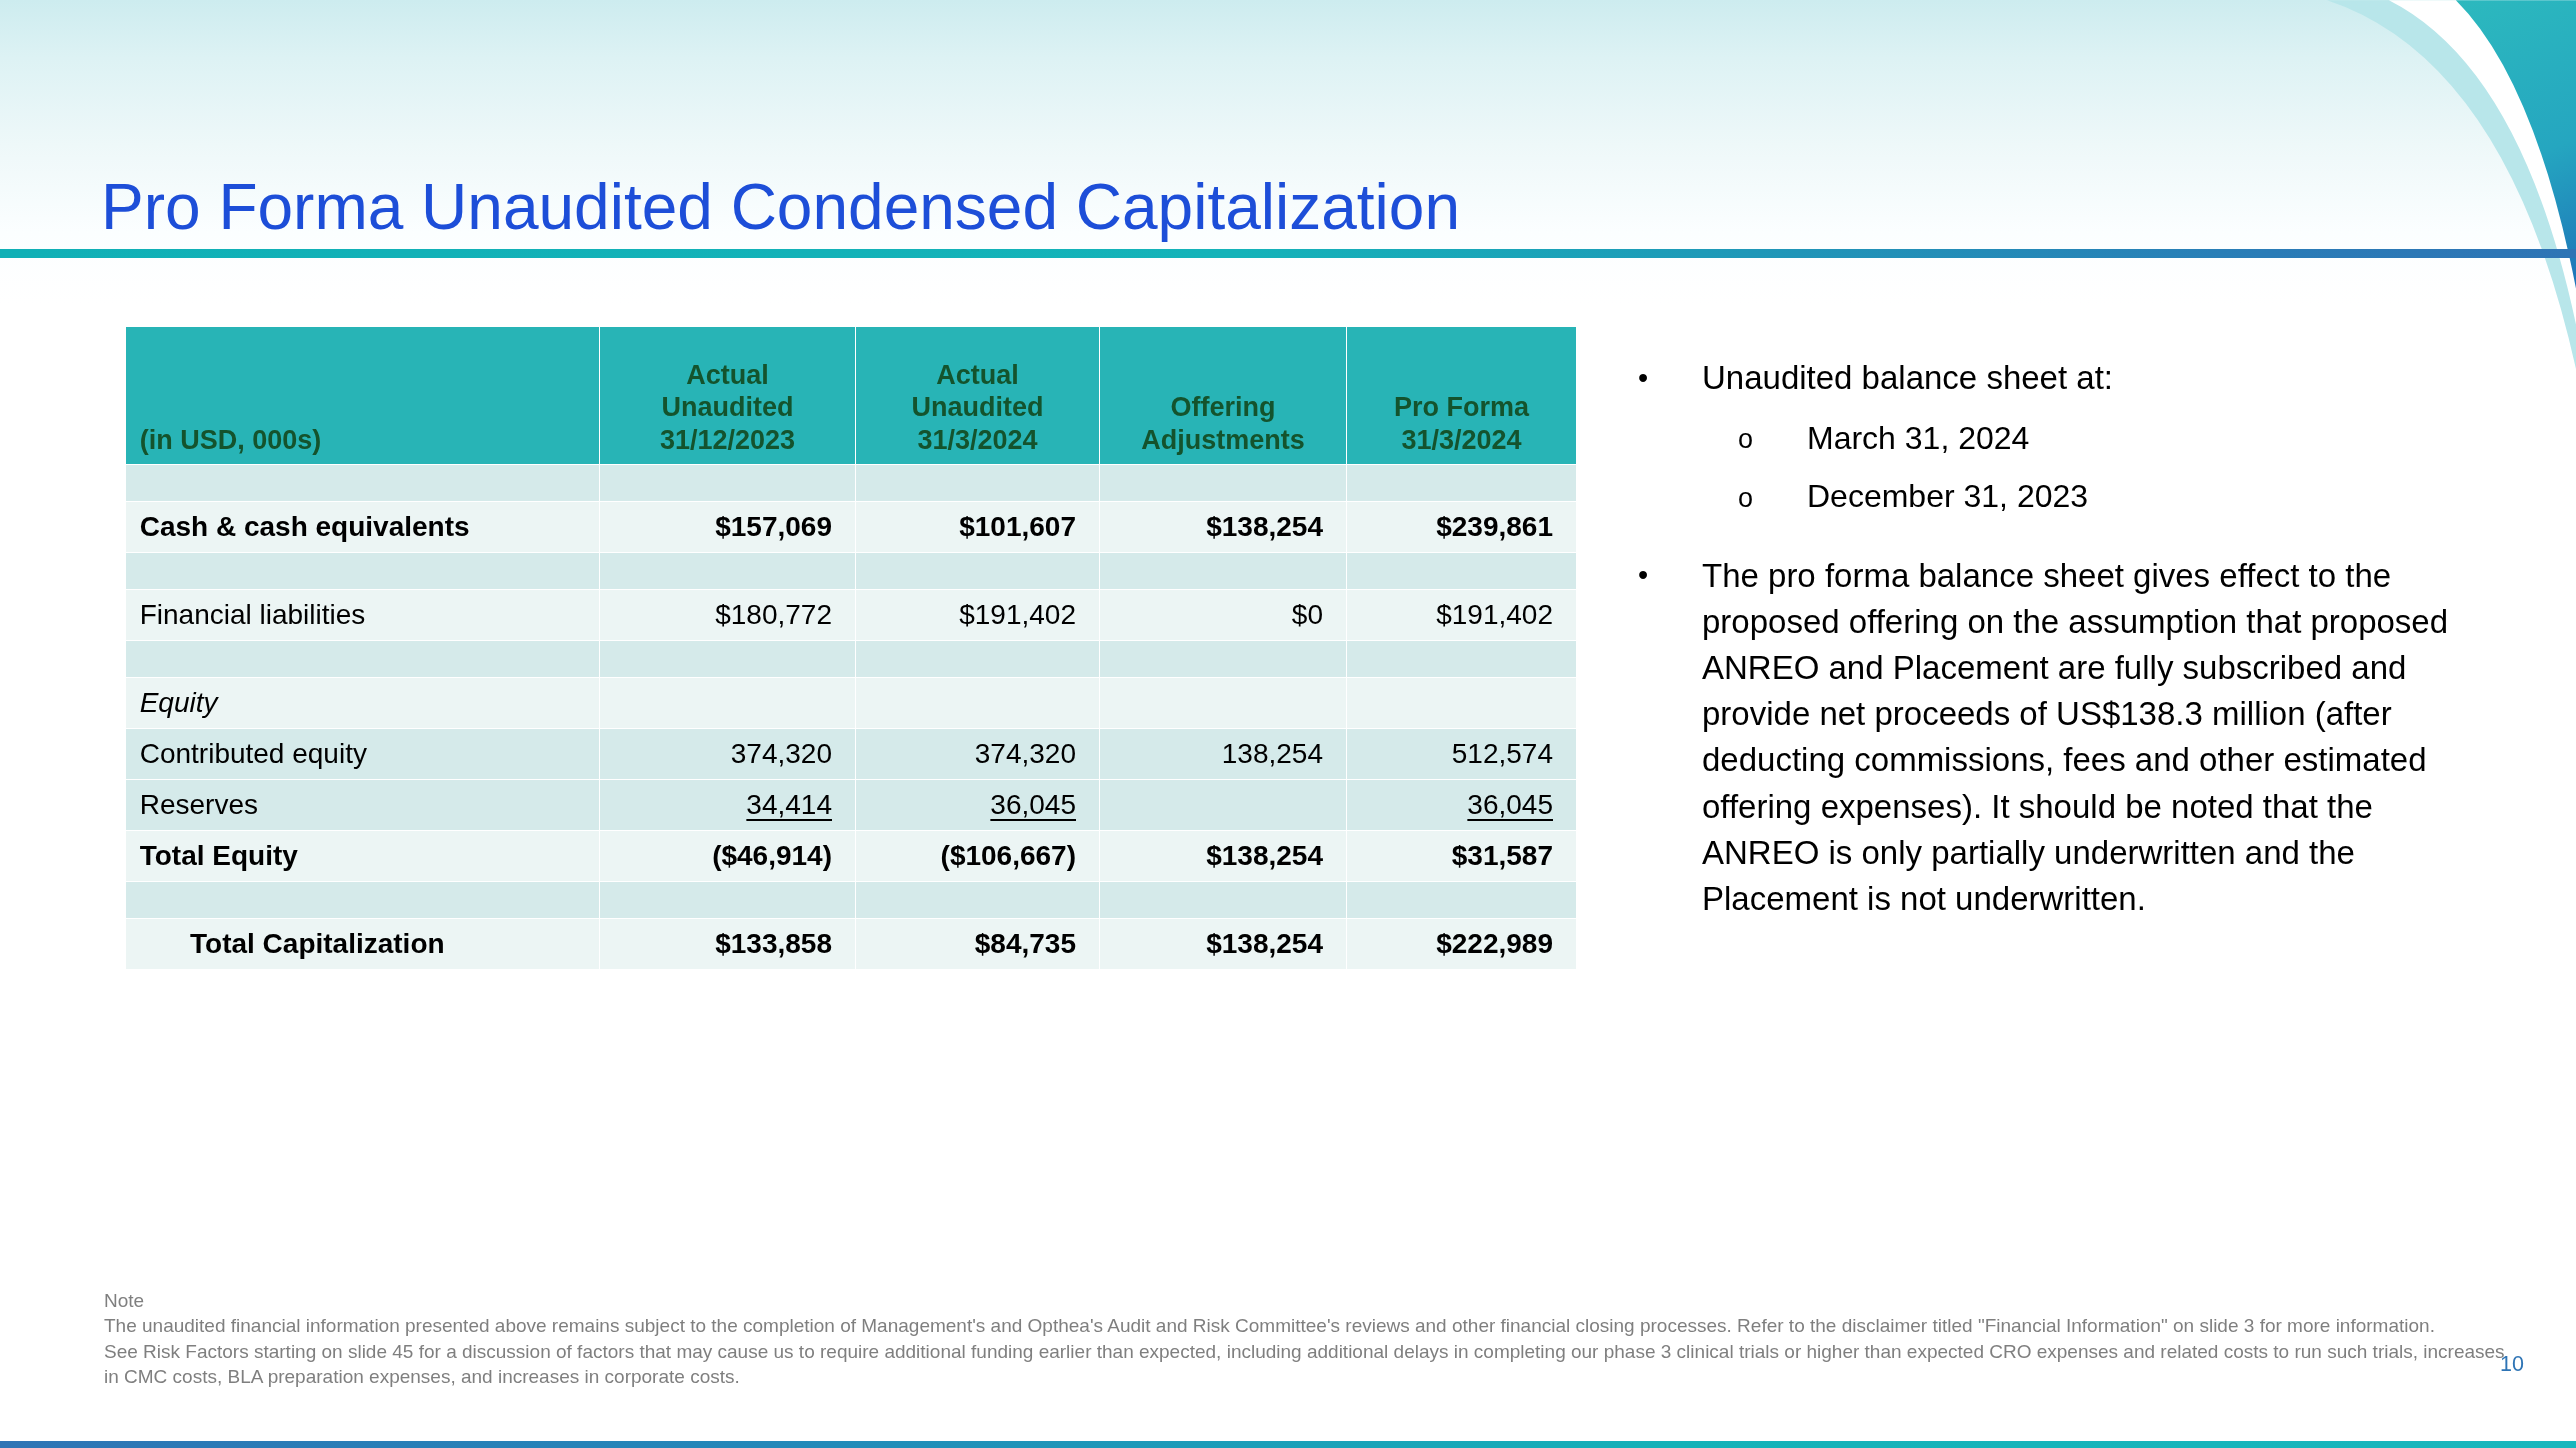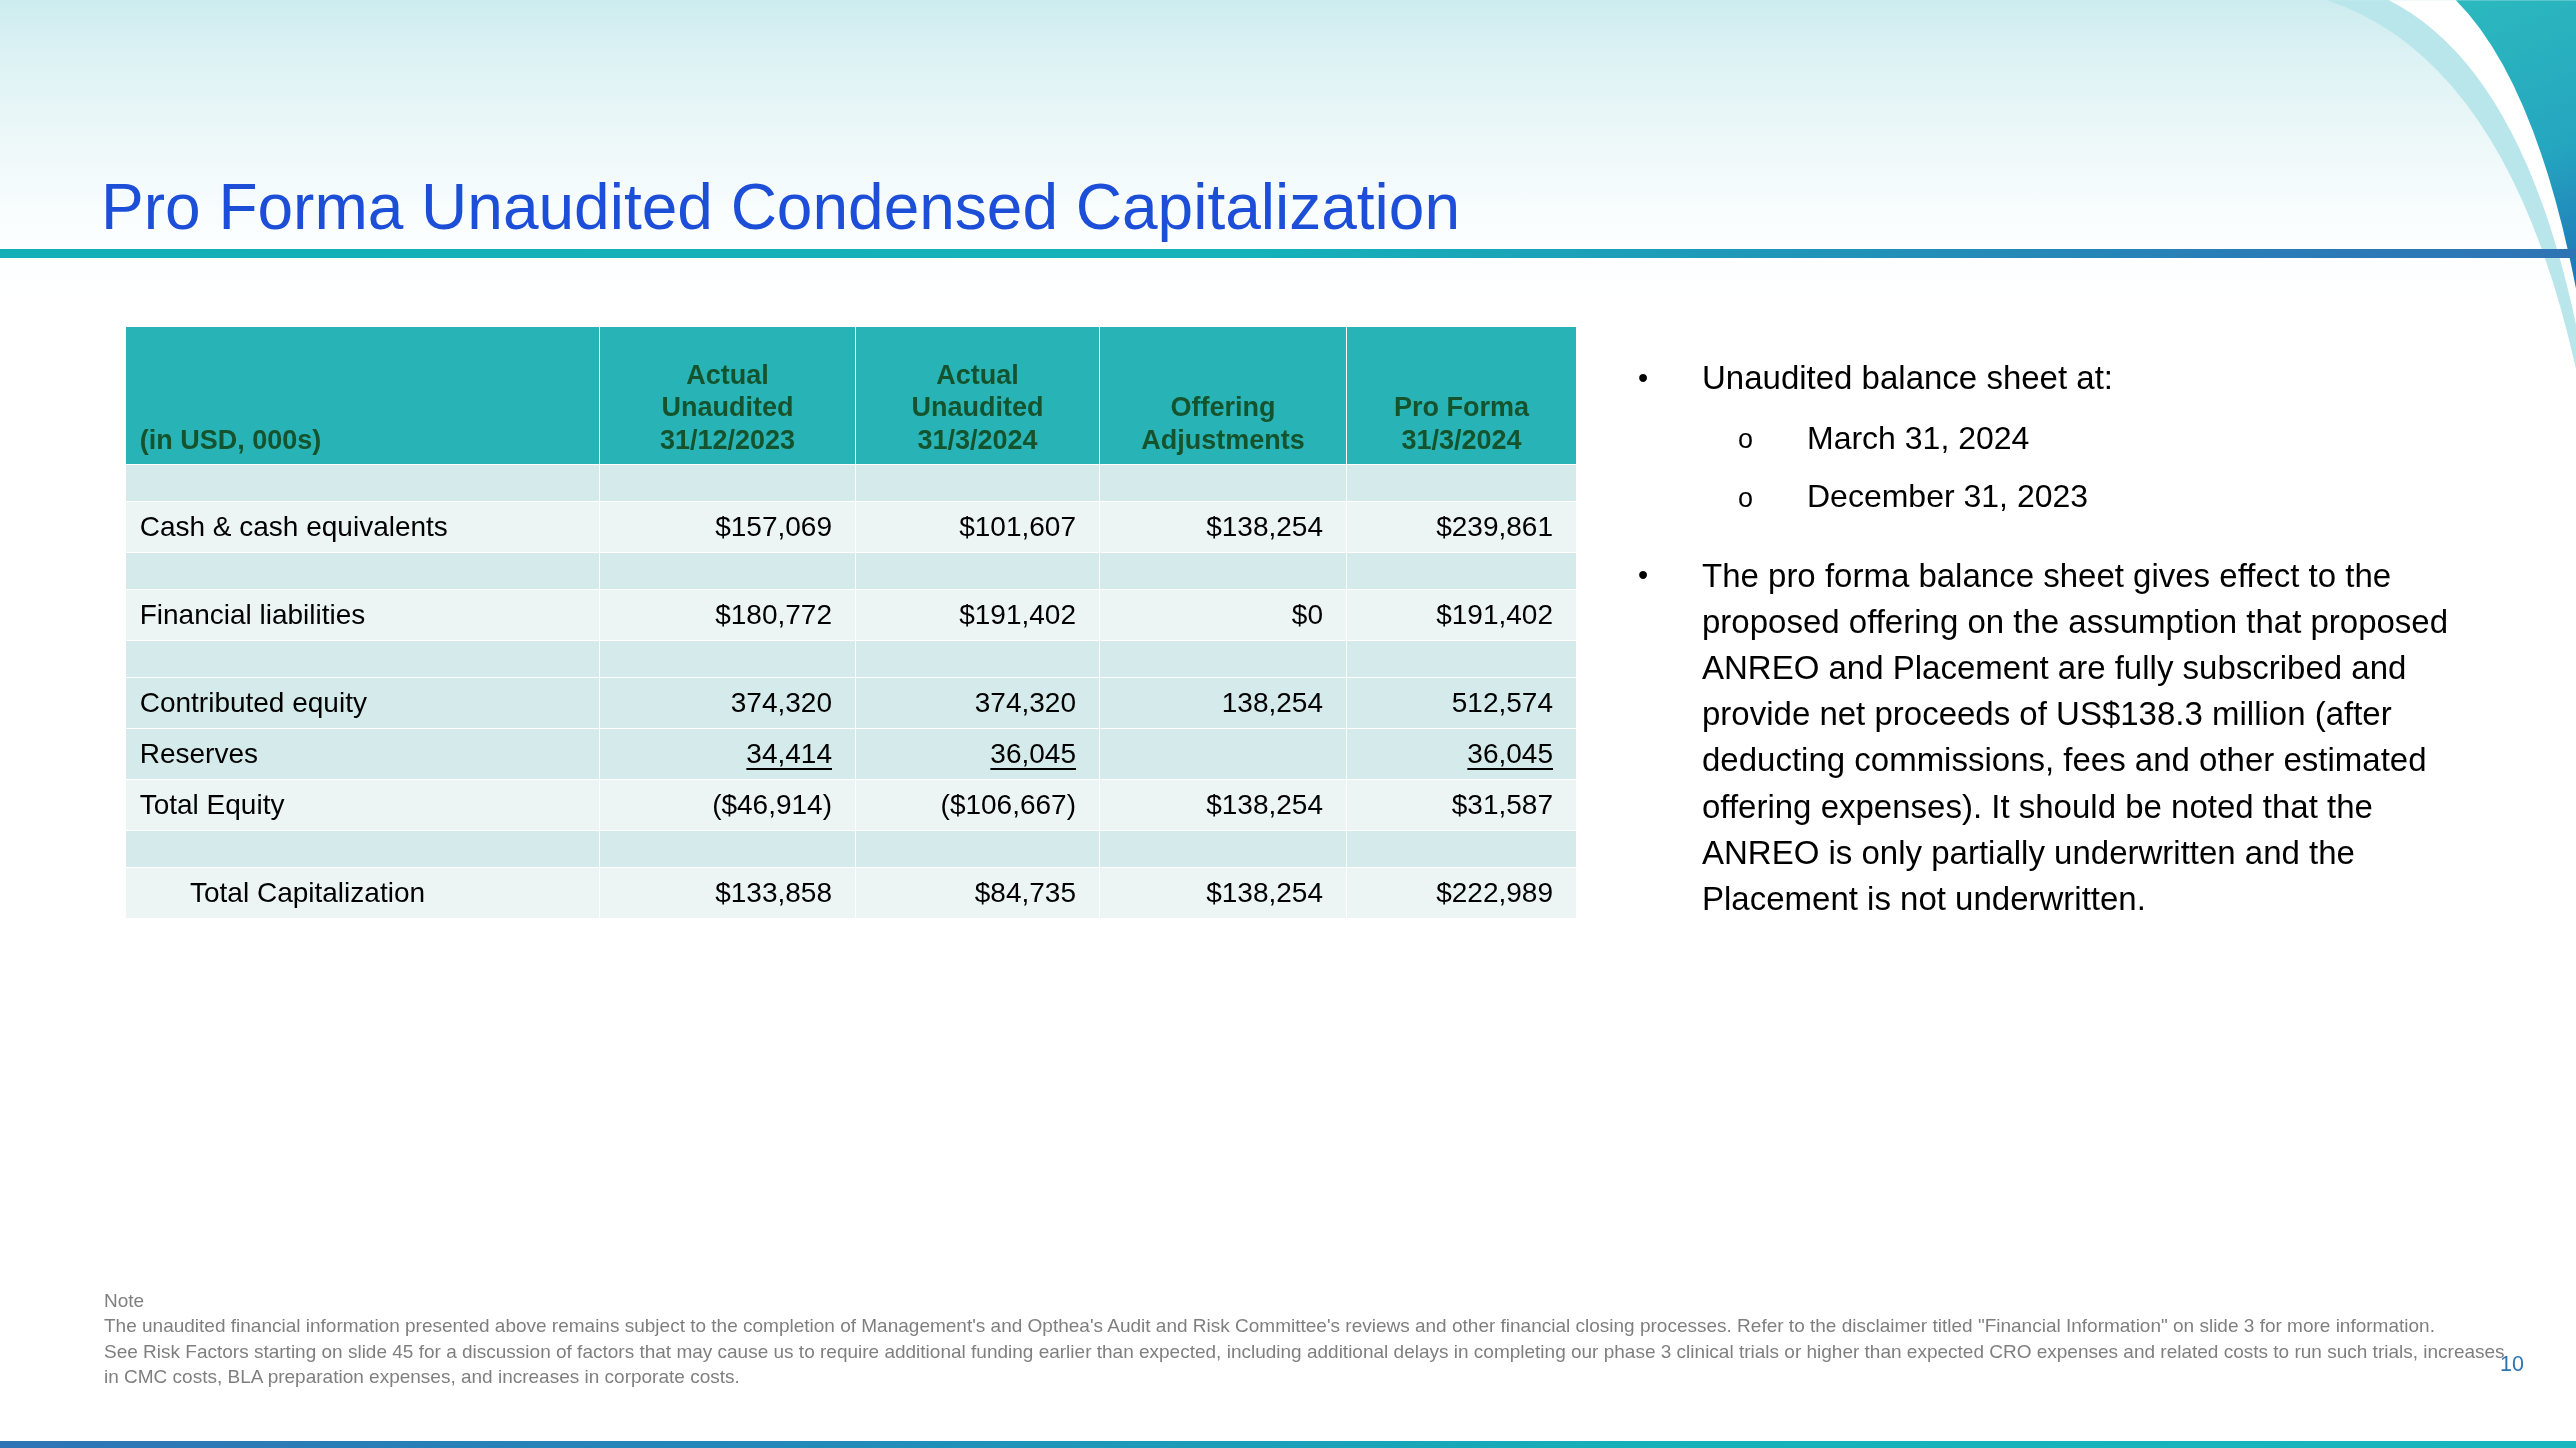--- a/index.html
+++ b/index.html
@@ -34,21 +34,21 @@
   td{
     font-size:28px;color:#000;padding:0;
     border-right:1.7px solid #fff;border-bottom:1.7px solid #fff;vertical-align:middle;
   }
   tr.spacer td{height:36px;}
   tr.data td{height:50px;}
   td.lbl{padding-left:13.7px;text-align:left;}
   td.val{padding-right:23px;text-align:right;}
   tr.band-a td{background:#d5eaea;}
   tr.band-b td{background:#ecf5f4;}
-  tr.bold td{font-weight:400;}
+  tr.bold td{font-weight:700;}
   tr.italic td.lbl{font-style:italic;}
   tr.indent td.lbl{padding-left:64px;}
   tr.u td.val span{text-decoration:underline;text-underline-offset:5.2px;text-decoration-thickness:1.7px;}
   
   .notes{position:absolute;left:1638px;top:355px;width:867px;color:#000;}
   .bullet{display:flex;font-size:33px;line-height:1.4;}
   .bullet .marker{width:64px;flex:none;font-size:29px;padding-top:2.6px;}
   .bullet .btxt{flex:1;width:756px;max-width:756px;}
   .sub-bullet{display:flex;font-size:32px;line-height:1.35;margin:15.5px 0 0 100px;}
   .sub-bullet .marker{width:69px;flex:none;font-size:27px;padding-top:4.3px;}
@@ -142,20 +142,27 @@
   </tr>
 
   <tr class="spacer band-a">
     <td class="lbl"></td>
         <td class="val"></td>
         <td class="val"></td>
         <td class="val"></td>
         <td class="val"></td>
   </tr>
 
+  <tr class="data band-b italic">
+    <td class="lbl">Equity</td>
+    <td class="val"></td>
+        <td class="val"></td>
+        <td class="val"></td>
+        <td class="val"></td>
+  </tr>
 
   <tr class="data band-a">
     <td class="lbl">Contributed equity</td>
     <td class="val"><span>374,320</span></td>
     <td class="val"><span>374,320</span></td>
     <td class="val"><span>138,254</span></td>
     <td class="val"><span>512,574</span></td>
   </tr>
 
 

